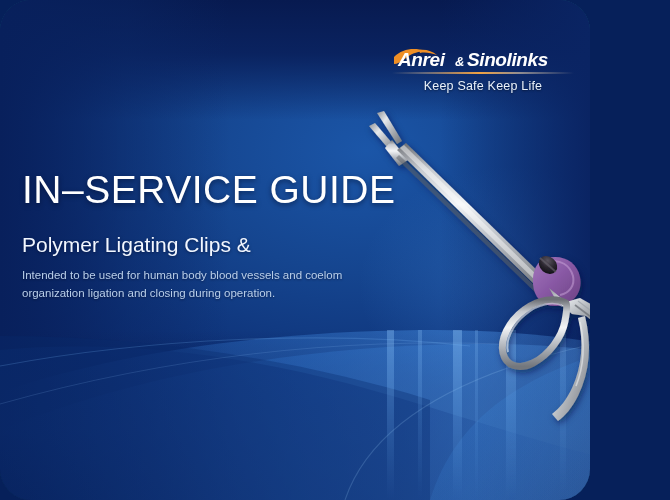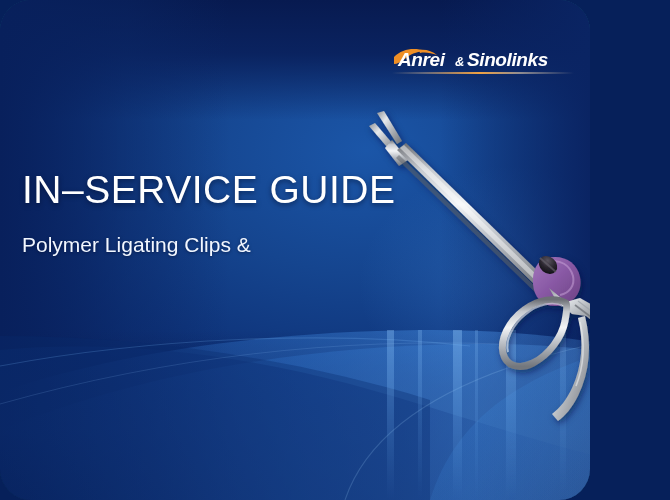--- a/index.html
+++ b/index.html
@@ -229,22 +229,27 @@
       <svg width="182" height="24" viewBox="0 0 182 24">
 
         <path d="M2,11 C10,3 22,1 33,5 C28,5 20,7 14,12 C9,16 5,18 2,18 Z" fill="#ef8f25"></path>
         <path d="M27,4 C34,3 40,5 45,9 C39,7 33,6 28,7 Z" fill="#ef8f25"></path>
         <text x="6" y="20" font-family="'Liberation Sans','DejaVu Sans',sans-serif" font-size="19" font-weight="bold" font-style="italic" fill="#ffffff" letter-spacing="-0.4">Anrei</text>
         <text x="63" y="20" font-family="'Liberation Sans','DejaVu Sans',sans-serif" font-size="13" font-weight="bold" font-style="italic" fill="#ffffff">&amp;</text>
         <text x="75" y="20" font-family="'Liberation Sans','DejaVu Sans',sans-serif" font-size="19" font-weight="bold" font-style="italic" fill="#ffffff" letter-spacing="-0.4">Sinolinks</text>
       </svg>
     </div>
     <div class="logo-rule"></div>
+    <div class="logo-tag">Keep Safe Keep Life</div>
   </div>
 
   <div class="copy">
     <h1 class="title">IN–SERVICE GUIDE</h1>
     <div class="subtitle">
       <div>Polymer Ligating Clips &amp;</div>
     </div>
+    <div class="desc">
+      <div>Intended to be used for human body blood vessels and coelom</div>
+      <div>organization ligation and closing during operation.</div>
+    </div>
   </div>
 
 </div>
 
 </body></html>

